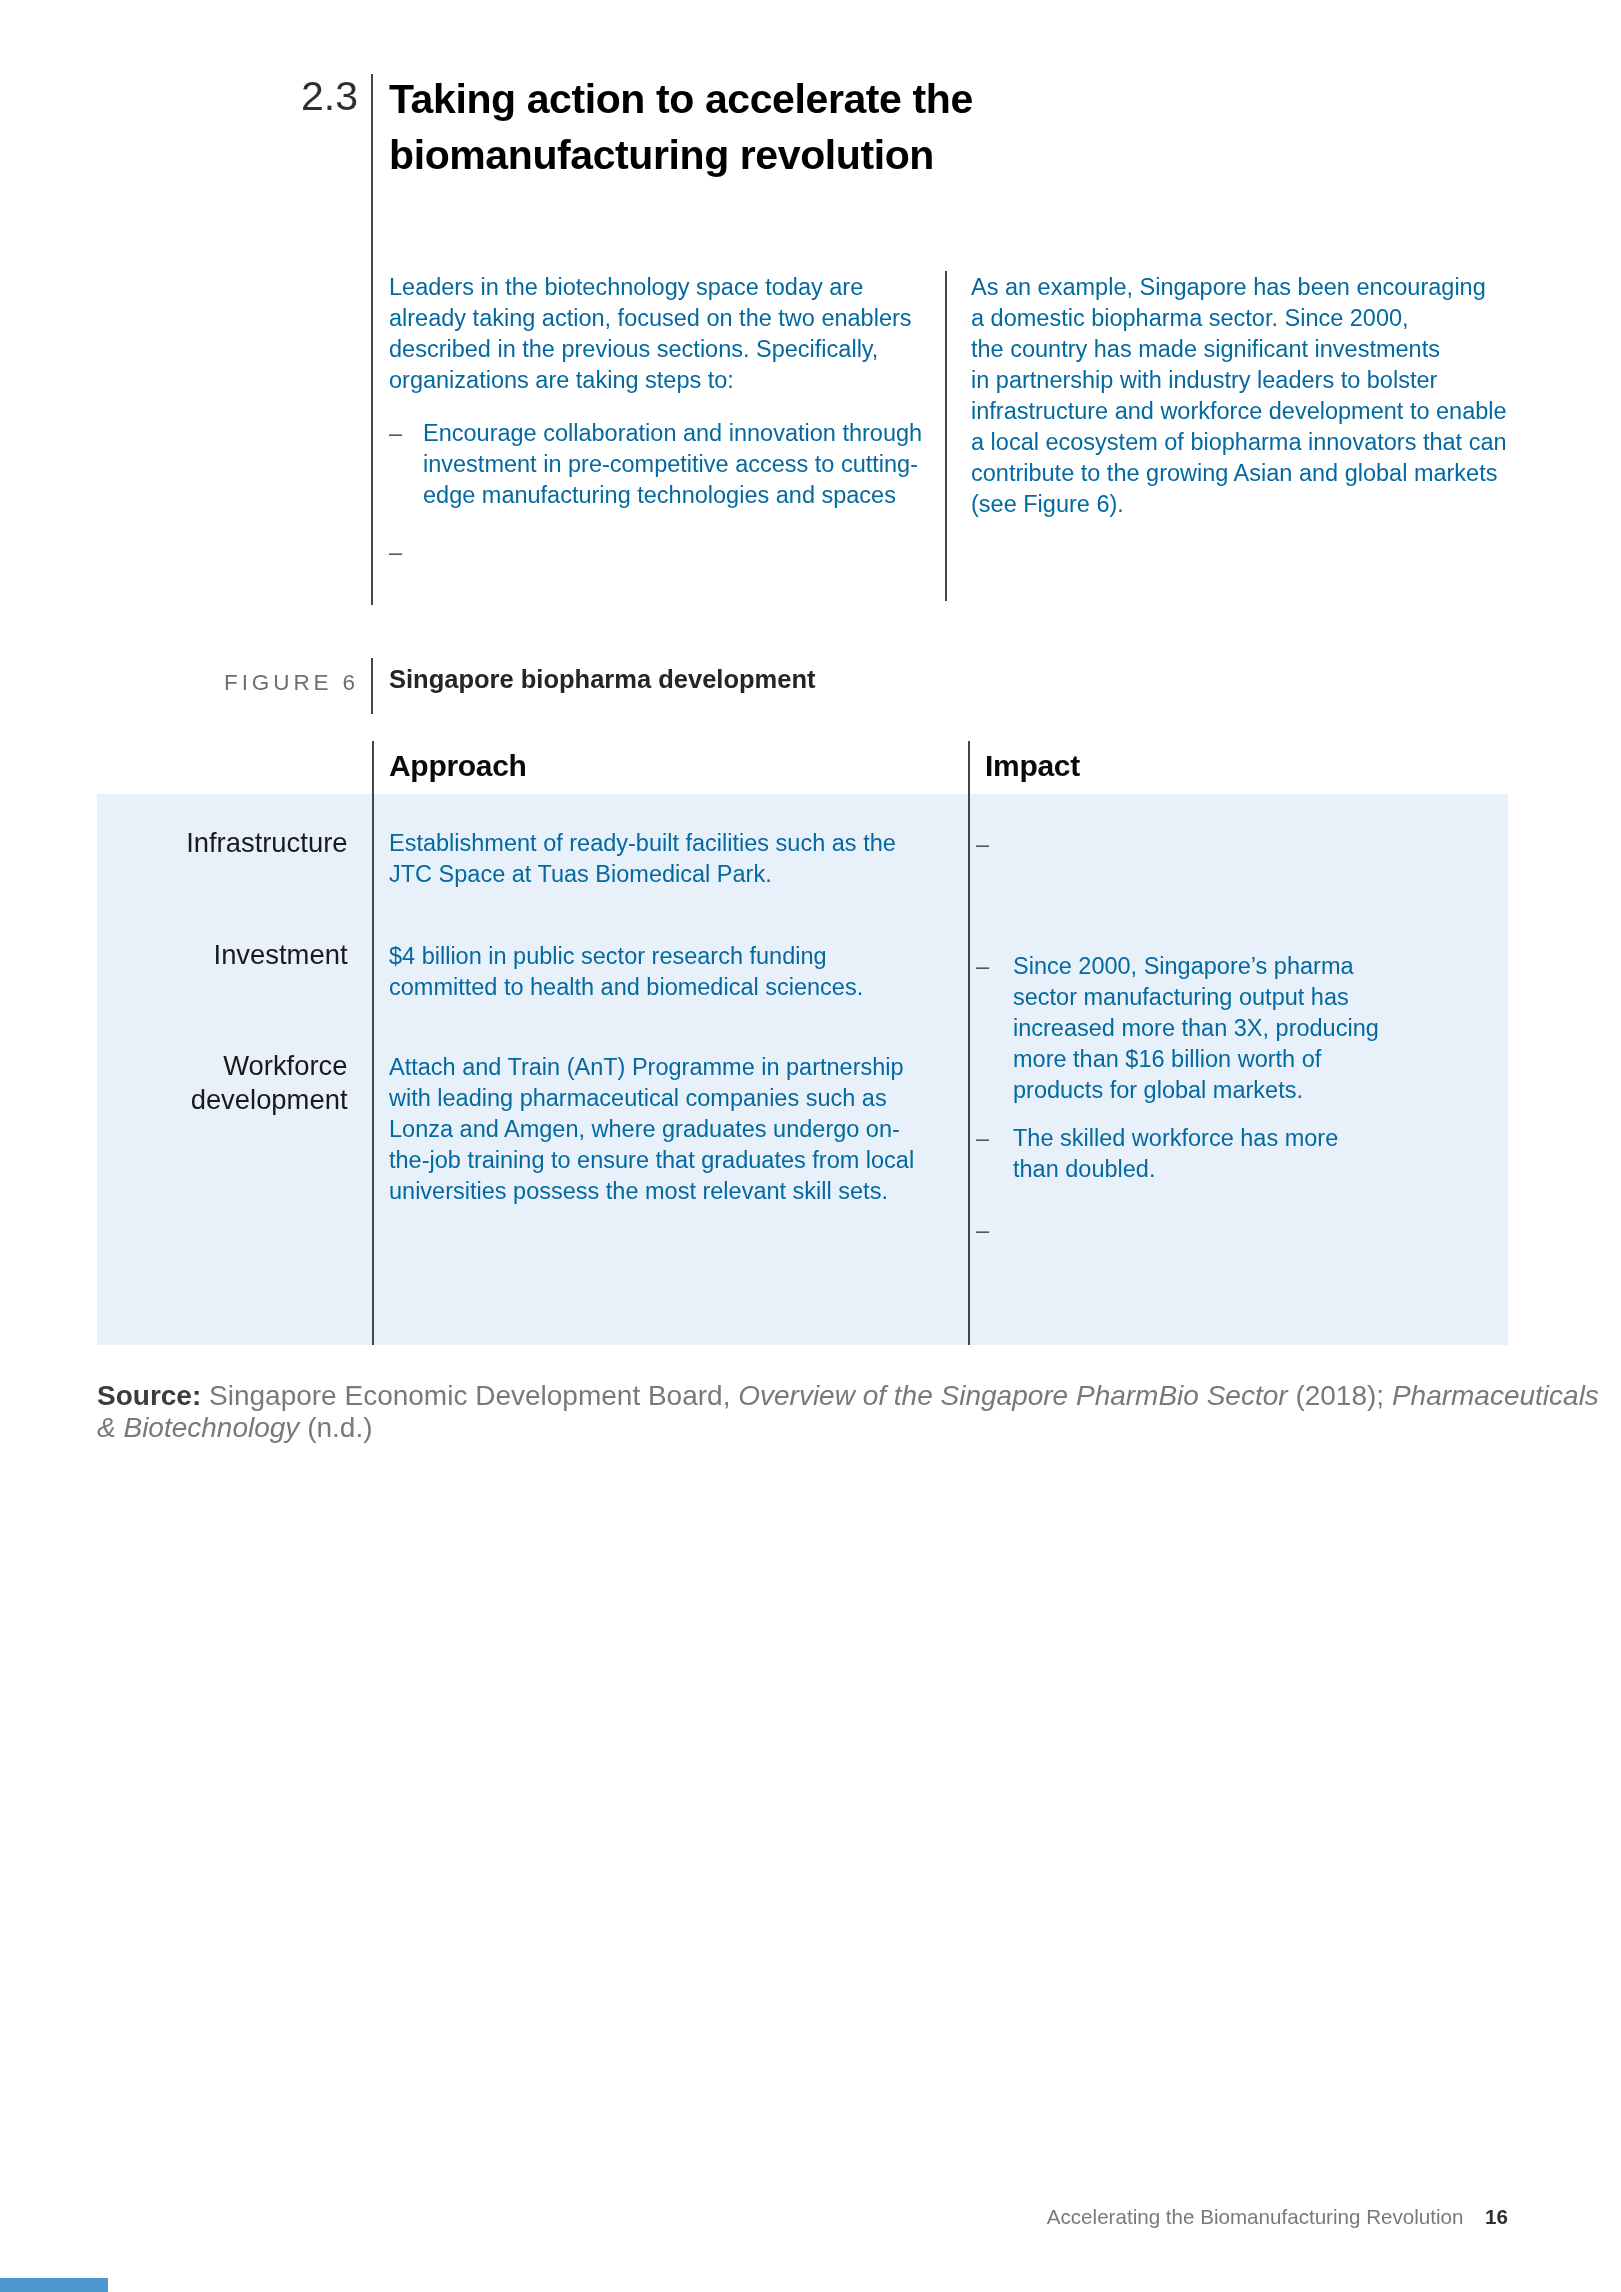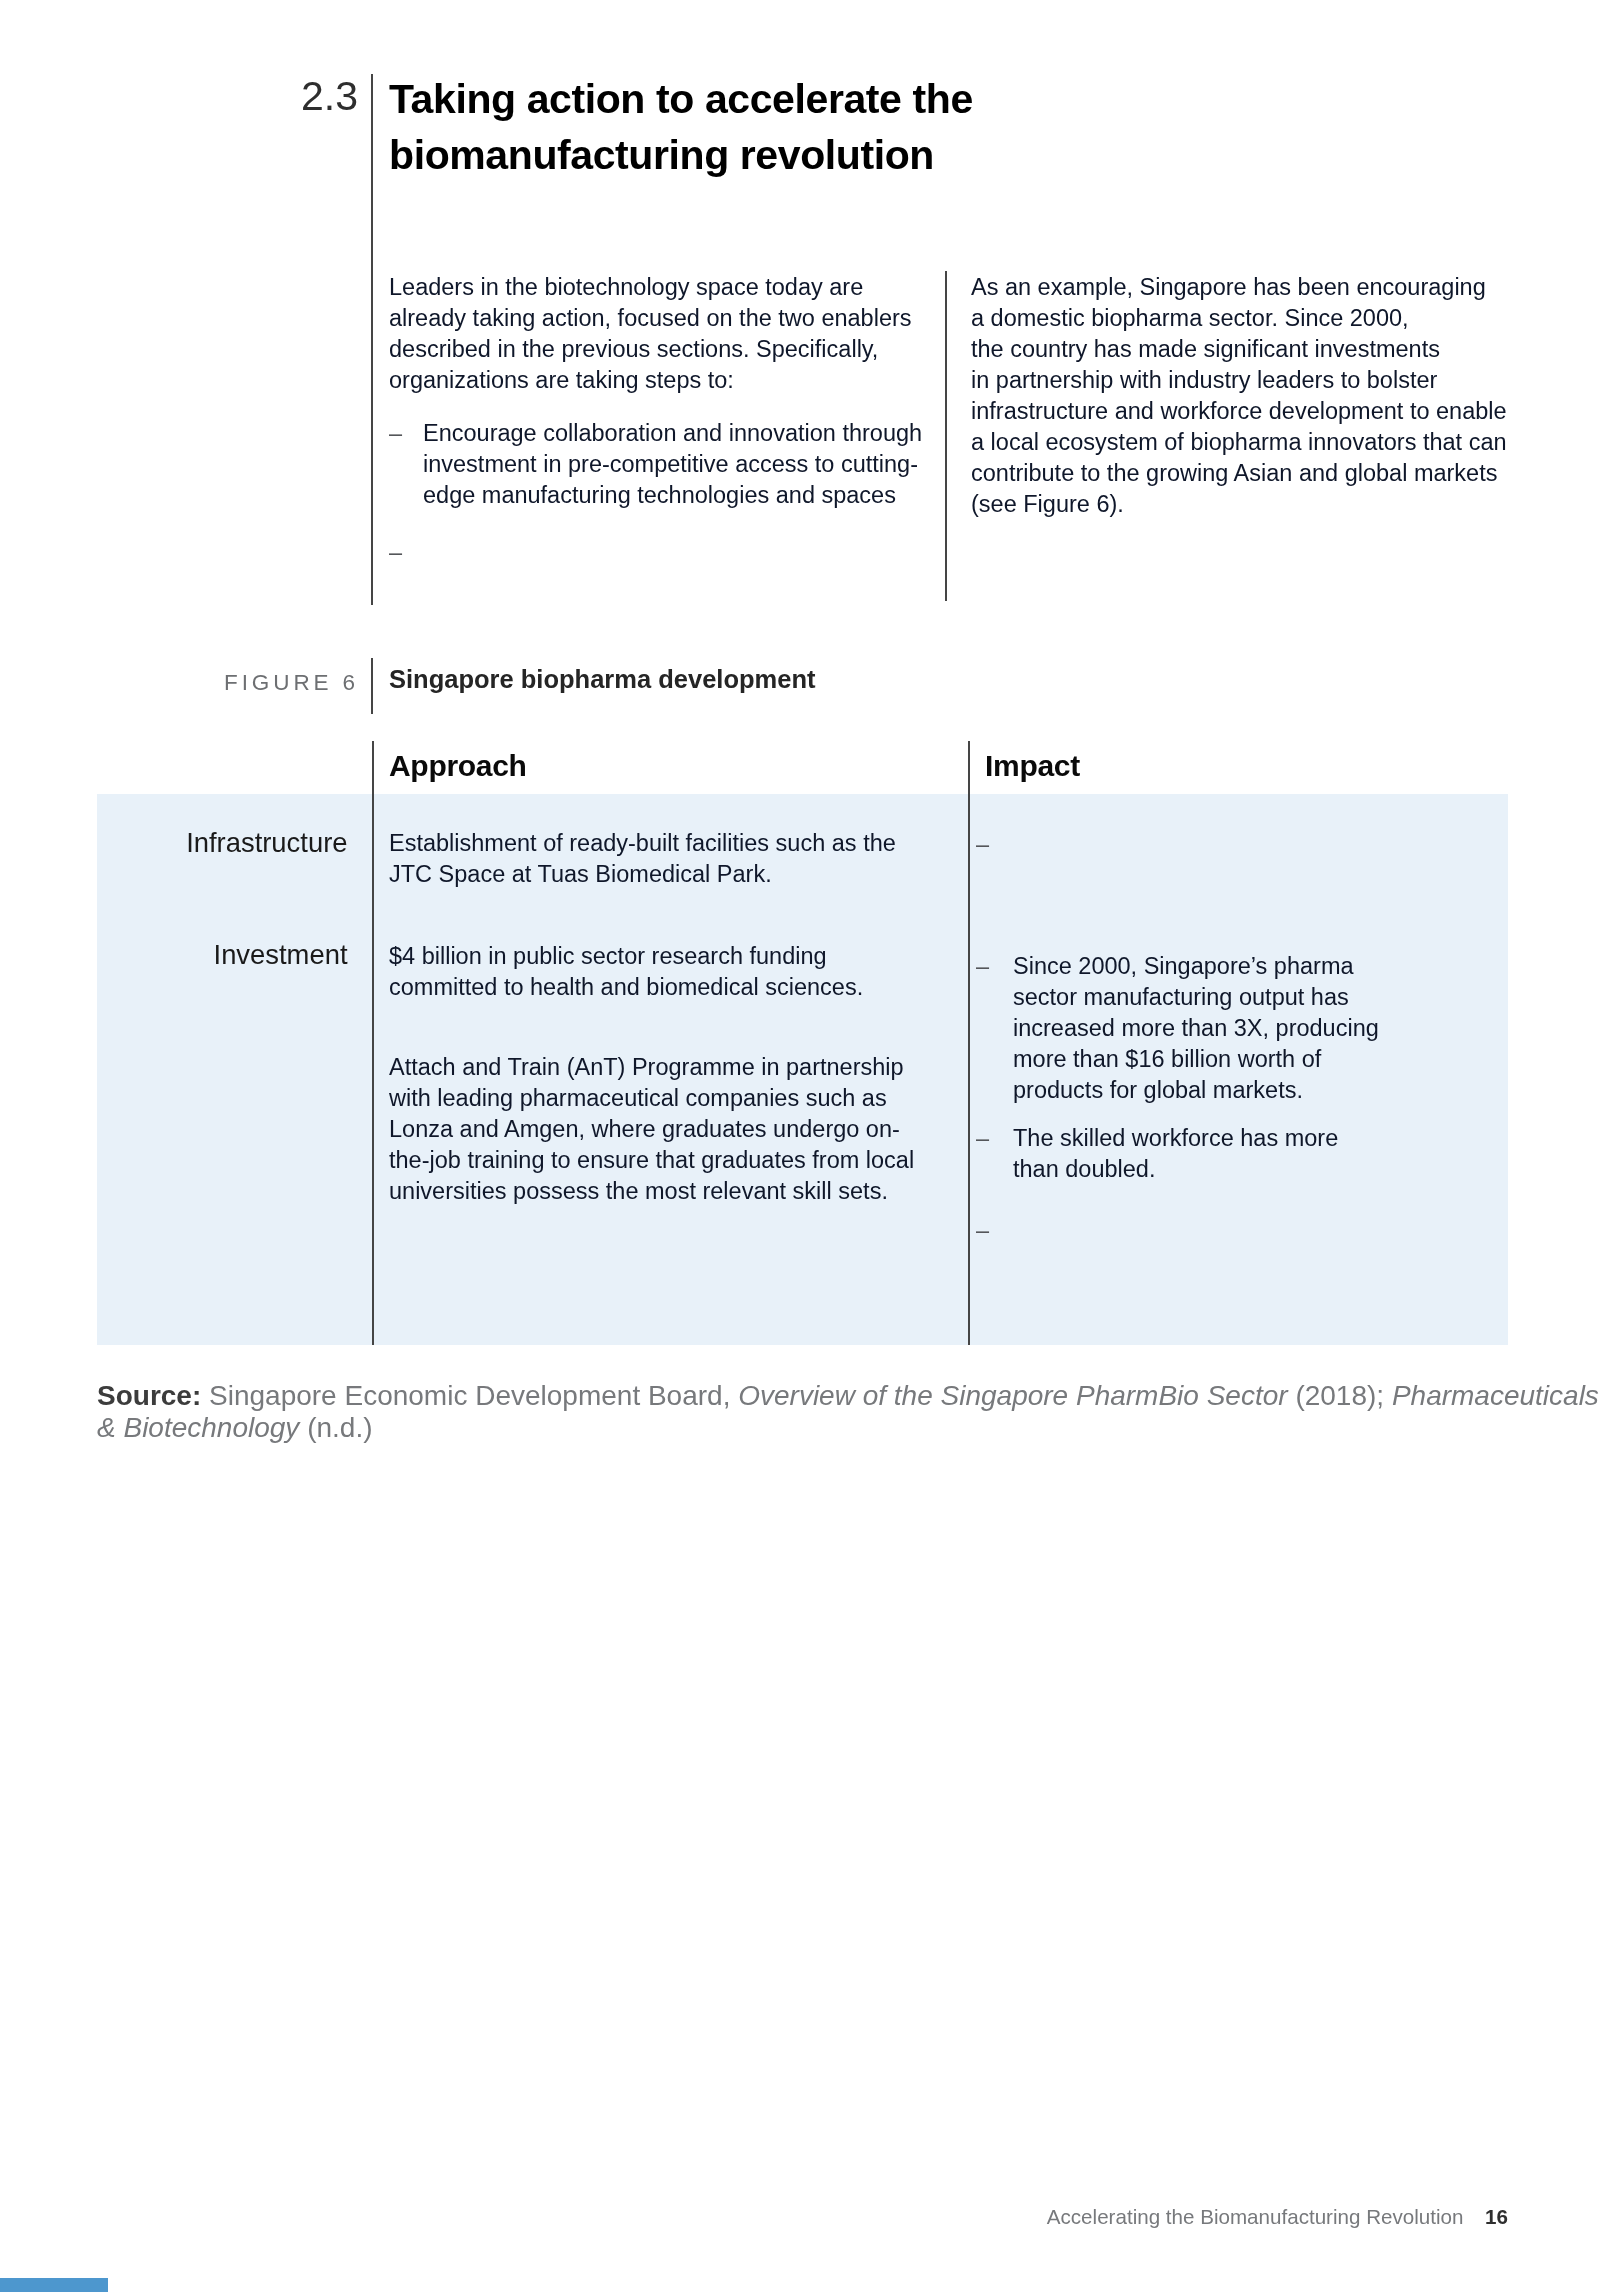--- a/index.html
+++ b/index.html
@@ -1,20 +1,20 @@
 <!DOCTYPE html>
 <html><head>
 <meta charset="utf-8">
 <style>
   html,body { margin:0; padding:0; background:#ffffff; }
   .page {
     position:relative; width:1621px; height:2293px; background:#ffffff;
     font-family:"Liberation Sans","DejaVu Sans",sans-serif; overflow:hidden;
   }
-  .body-text { font-size:23.5px; line-height:31px; color:#0f172a; white-space:pre-line; }
+  .body-text { font-size:23.5px; line-height:31px; color:#0369a1; white-space:pre-line; }
 
   .section-number { position:absolute; left:225px; top:73px; width:133px; text-align:right;
     font-size:41px; color:#2e2e2e; }
   .title-rule { position:absolute; left:371px; top:74px; width:2px; height:531px; background:#454545; }
   .page-title { position:absolute; left:389px; top:71px; font-size:41px; line-height:56px;
     font-weight:bold; color:#000000; white-space:pre-line; letter-spacing:-0.4px; }
 
   .intro-para-left  { position:absolute; left:389px; top:272px; width:561px; }
   .intro-bullet-1   { position:absolute; left:389px; top:418px; width:568px; }
   .intro-bullet-2   { position:absolute; left:389px; top:537px; width:568px; }
@@ -99,20 +99,22 @@
   <div class="figure-table">
     <div class="table-bg"></div>
     <div class="col-rule first"></div>
     <div class="col-rule second"></div>
 
     <div class="header-cell header-approach">Approach</div>
     <div class="header-cell header-impact">Impact</div>
 
     <div class="row-label r1">Infrastructure</div>
     <div class="row-label r2">Investment</div>
+    <div class="row-label r3">Workforce
+development</div>
 
     <div class="approach-cell a1 body-text">Establishment of ready-built facilities such as the
 JTC Space at Tuas Biomedical Park.</div>
     <div class="approach-cell a2 body-text">$4 billion in public sector research funding
 committed to health and biomedical sciences.</div>
     <div class="approach-cell a3 body-text">Attach and Train (AnT) Programme in partnership
 with leading pharmaceutical companies such as
 Lonza and Amgen, where graduates undergo on-
 the-job training to ensure that graduates from local
 universities possess the most relevant skill sets.</div>

